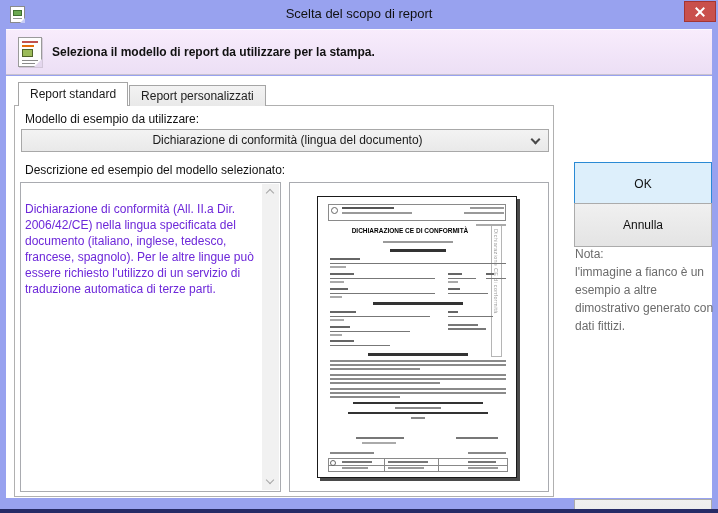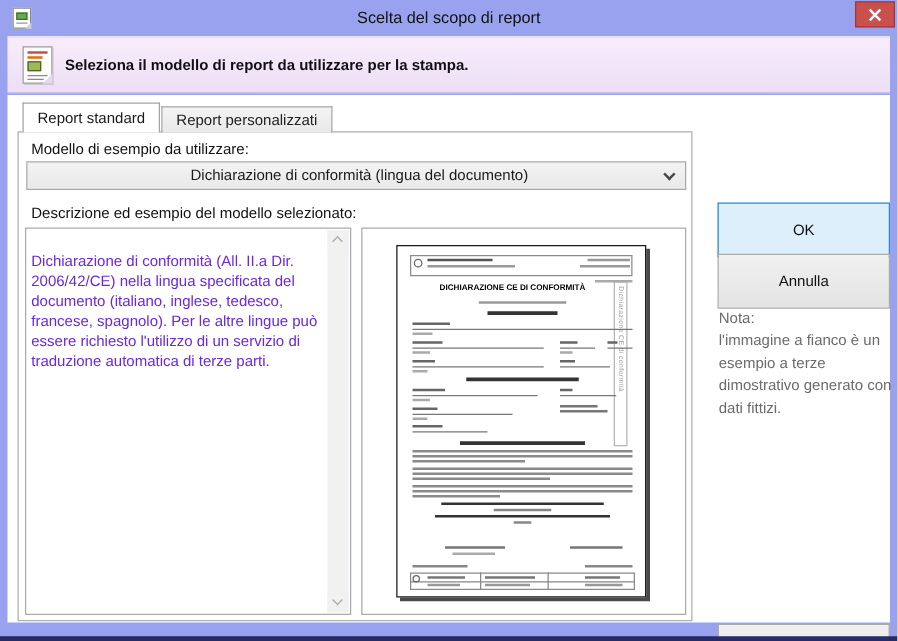--- a/index.html
+++ b/index.html
@@ -207,21 +207,21 @@
             <div class="bar" style="left: 150px; top: 270px; width: 30px; height: 1.5px; background: rgb(153, 153, 153);"></div>
           </div>
       </div>
     </div>
 
     <button class="btn btn-ok">OK</button>
     <button class="btn btn-cancel">Annulla</button>
 
     <div class="note">
       <div>Nota:</div>
-      <div>l'immagine a fianco è un esempio a terze dimostrativo generato con dati fittizi.</div>
+      <div>l'immagine a fianco è un esempio a altre dimostrativo generato con dati fittizi.</div>
     </div>
 
     <button class="btn btn-help">Guida</button>
 
   </div>
 
   <div class="bottom-navy"></div>
 </div>
 
 </body></html>

